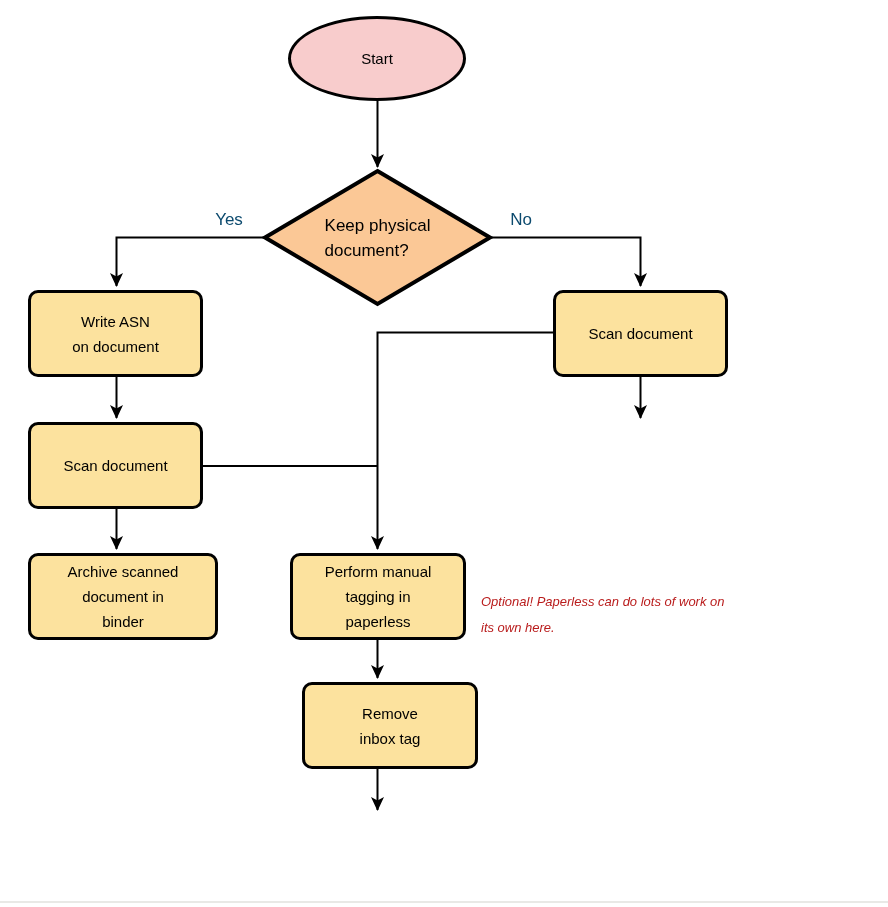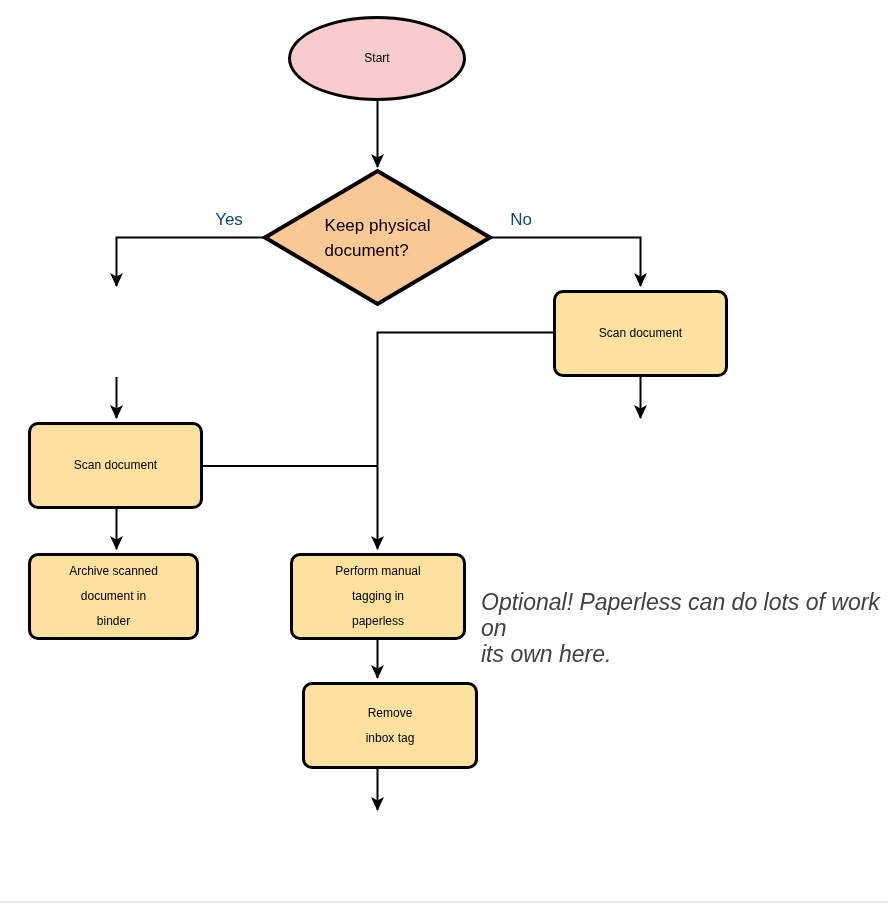--- a/index.html
+++ b/index.html
@@ -10,21 +10,21 @@
     overflow:hidden;
     font-family:"Liberation Sans", sans-serif;
     color:#000;
   }
   .edges-layer{position:absolute;left:0;top:0;width:888px;height:907px;}
   .node{
     position:absolute;
     display:flex;align-items:center;justify-content:center;
     text-align:center;
     box-sizing:border-box;
-    font-size:12px;line-height:25px;
+    font-size:15px;line-height:25px;
     white-space:pre-line;
     color:#000;
   }
   .terminator{
     background:#f8cccc;
     border:3.5px solid #000;
     border-radius:50%;
   }
   .process{
     background:#fce29e;
@@ -40,24 +40,24 @@
   }
   .edge-label{
     position:absolute;
     font-size:17px;line-height:22px;
     text-align:center;
     color:#0c4a6e;
   }
   .note{
     position:absolute;
     left:481px;top:589px;
-    font-size:23px;line-height:26px;
+    font-size:13px;line-height:26px;
     font-style:italic;
     white-space:pre-line;
-    color:#404040;
+    color:#b91c1c;
   }
   .bottom-edge{
     position:absolute;
     left:0;top:901px;width:888px;height:1.5px;
     background:#e9e9e6;
   }
 </style>
 </head>
 <body>
 
@@ -85,22 +85,24 @@
   </svg>
 
   <div class="node terminator" style="left:288px;top:16px;width:178px;height:85px;">Start</div>
 
   <div class="decision-label" style="left:265px;top:195px;width:225px;height:85px;">Keep physical
 document?</div>
 
   <div class="edge-label" style="left:204px;top:209px;width:50px;">Yes</div>
   <div class="edge-label" style="left:496px;top:209px;width:50px;">No</div>
 
+  <div class="node process" style="left:28px;top:290px;width:175px;height:87px;">Write ASN
+on document</div>
   <div class="node process" style="left:28px;top:422px;width:175px;height:87px;">Scan document</div>
-  <div class="node process" style="left:28px;top:553px;width:171px;height:87px;">Archive scanned
+  <div class="node process" style="left:28px;top:553px;width:190px;height:87px;">Archive scanned
 document in
 binder</div>
 
   <div class="node process" style="left:553px;top:290px;width:175px;height:87px;">Scan document</div>
 
   <div class="node process" style="left:290px;top:553px;width:176px;height:87px;">Perform manual
 tagging in
 paperless</div>
   <div class="node process" style="left:302px;top:682px;width:176px;height:87px;">Remove
 inbox tag</div>

